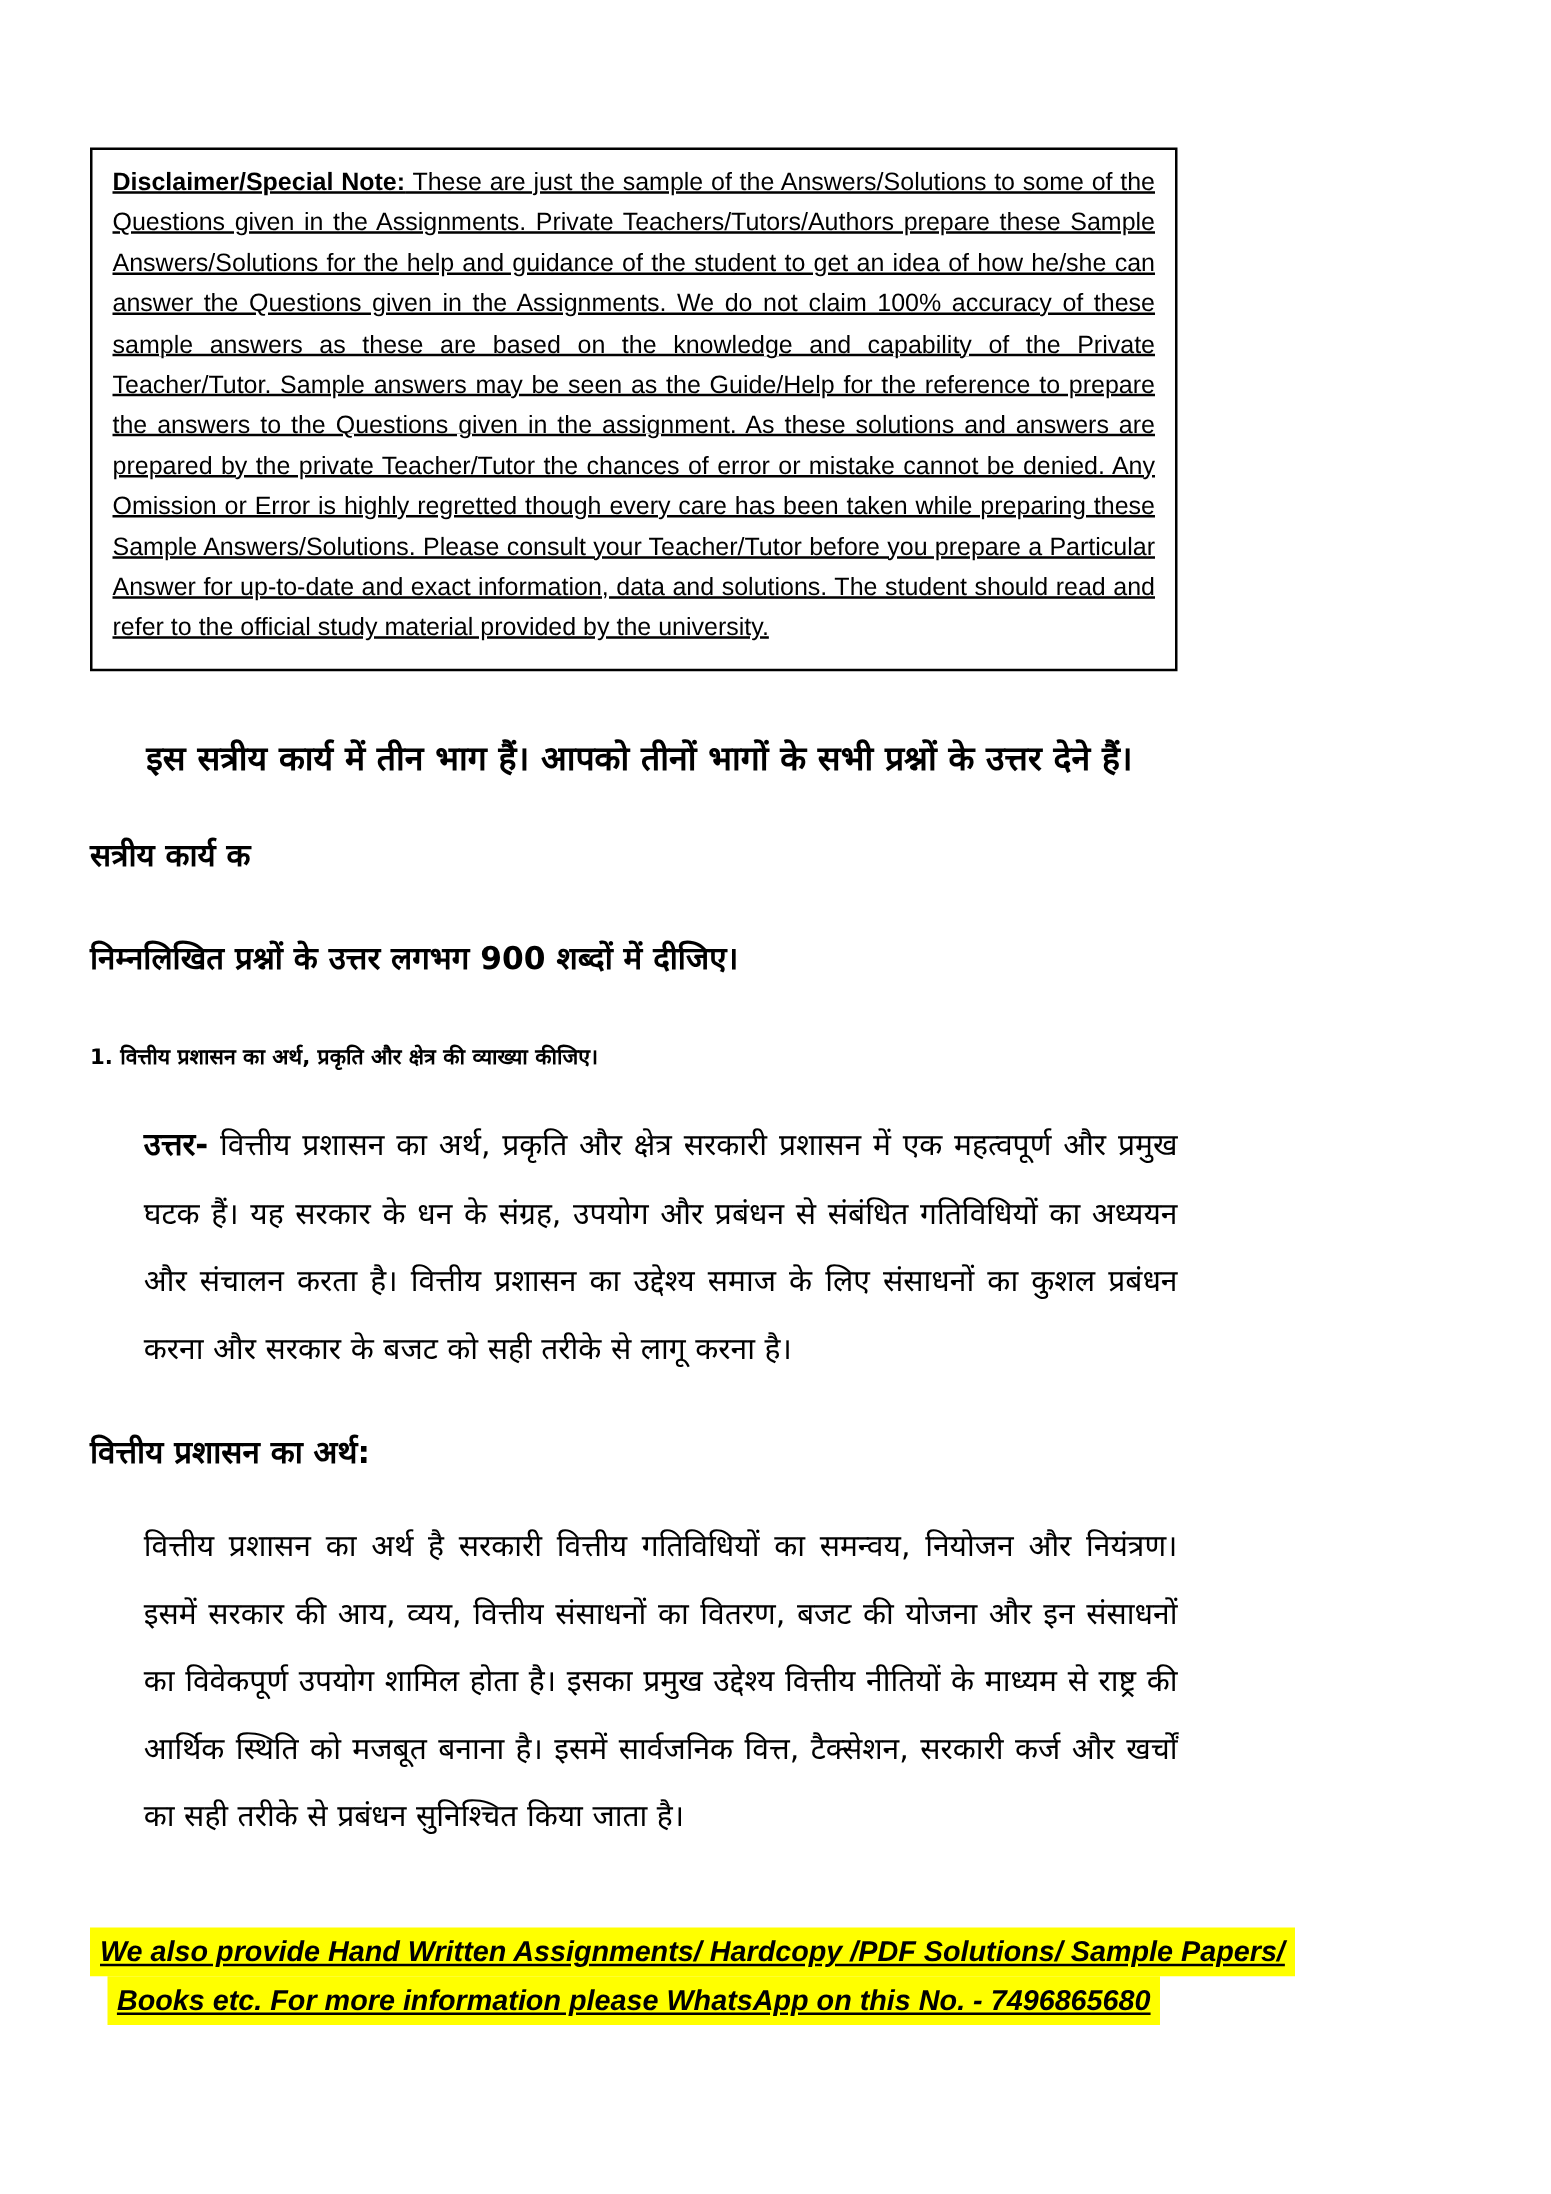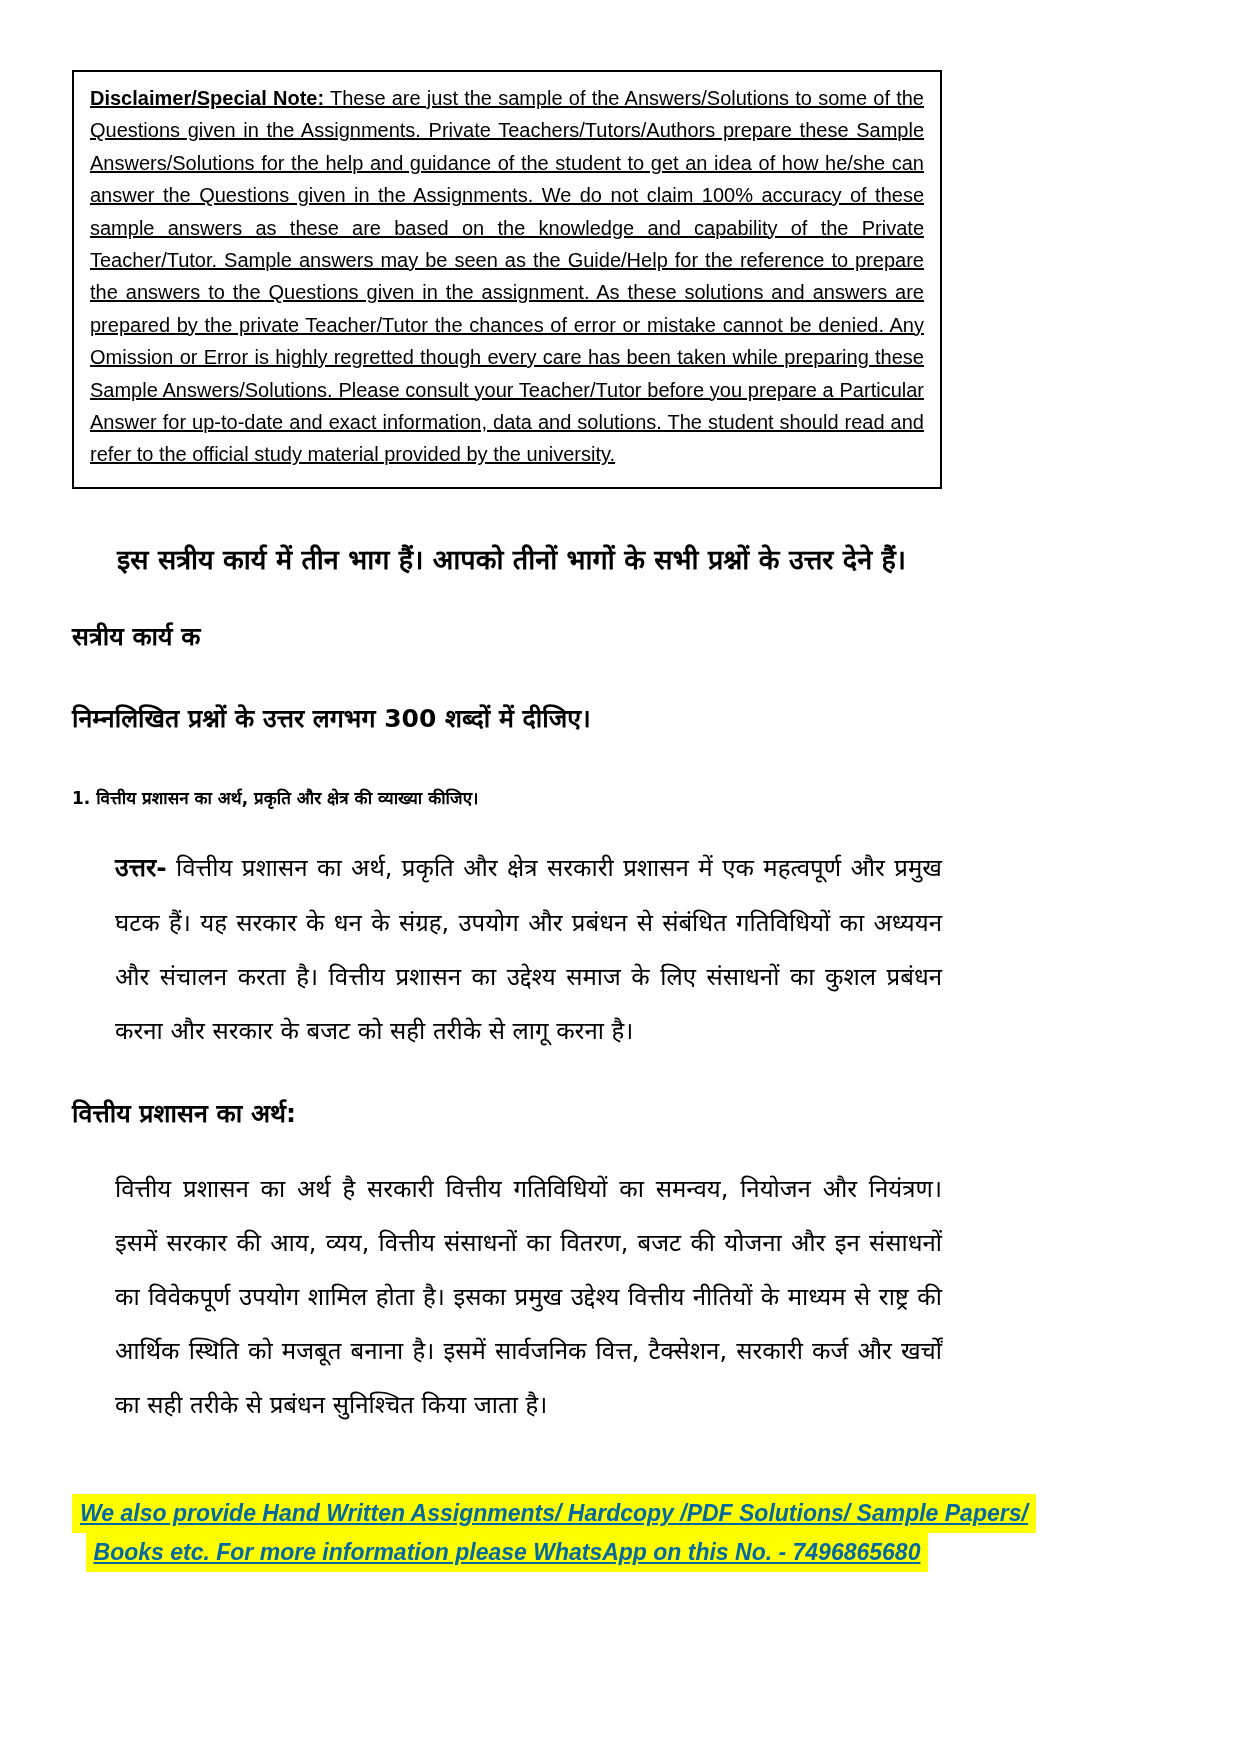--- a/index.html
+++ b/index.html
@@ -10,21 +10,21 @@
   body {
     width: 1241px;
     min-height: 1755px;
     font-family: "Liberation Sans", sans-serif;
     color: #000000;
   }
   .page {
     box-sizing: border-box;
     width: 1015px;
     min-height: 1755px;
-    padding: 70px 73px 20px 72px;
+    padding: 118px 73px 20px 72px;
   }
   p { margin: 0; }
 
   
   .disclaimer-box {
     border: 2px solid #000000;
     padding: 10px 16px 16px 16px;
     box-sizing: border-box;
   }
   .disclaimer-text {
@@ -88,21 +88,21 @@
   
   .footer {
     margin-top: 62px;
     text-align: center;
   }
   .footer-row { line-height: 1.0; }
   .footer-line {
     display: inline-block;
     white-space: nowrap;
     background: #ffff00;
-    color: #0369a1;
+    color: #000000;
     font-weight: bold;
     font-style: italic;
     text-decoration: underline;
     font-size: 23px;
     line-height: 1.7;
     padding: 0 8px;
   }
 </style>
 </head>
 <body>
@@ -110,21 +110,21 @@
 <div class="page">
 
   <div class="disclaimer-box">
     <p class="disclaimer-text"><span class="u disclaimer-label">Disclaimer/Special Note:</span><span class="u"> These are just the sample of the Answers/Solutions to some of the Questions given in the Assignments. Private Teachers/Tutors/Authors prepare these Sample Answers/Solutions for the help and guidance of the student to get an idea of how he/she can answer the Questions given in the Assignments. We do not claim 100% accuracy of these sample answers as these are based on the knowledge and capability of the Private Teacher/Tutor. Sample answers may be seen as the Guide/Help for the reference to prepare the answers to the Questions given in the assignment. As these solutions and answers are prepared by the private Teacher/Tutor the chances of error or mistake cannot be denied. Any Omission or Error is highly regretted though every care has been taken while preparing these Sample Answers/Solutions. Please consult your Teacher/Tutor before you prepare a Particular Answer for up-to-date and exact information, data and solutions. The student should read and refer to the official study material provided by the university.</span></p>
   </div>
 
   <p class="intro-instruction hi">इस सत्रीय कार्य में तीन भाग हैं। आपको तीनों भागों के सभी प्रश्नों के उत्तर देने हैं।</p>
 
   <p class="section-title hi">सत्रीय कार्य क</p>
 
-  <p class="section-instruction hi">निम्नलिखित प्रश्नों के उत्तर लगभग 300 शब्दों में दीजिए।</p>
+  <p class="section-instruction hi">निम्नलिखित प्रश्नों के उत्तर लगभग 900 शब्दों में दीजिए।</p>
 
   <p class="question hi"><span>1.</span> <span>वित्तीय प्रशासन का अर्थ, प्रकृति और क्षेत्र की व्याख्या कीजिए।</span></p>
 
   <p class="body-para hi"><span class="answer-prefix">उत्तर-</span> <span>वित्तीय प्रशासन का अर्थ, प्रकृति और क्षेत्र सरकारी प्रशासन में एक महत्वपूर्ण और प्रमुख घटक हैं। यह सरकार के धन के संग्रह, उपयोग और प्रबंधन से संबंधित गतिविधियों का अध्ययन और संचालन करता है। वित्तीय प्रशासन का उद्देश्य समाज के लिए संसाधनों का कुशल प्रबंधन करना और सरकार के बजट को सही तरीके से लागू करना है।</span></p>
 
   <p class="sub-heading hi">वित्तीय प्रशासन का अर्थ:</p>
 
   <p class="body-para hi">वित्तीय प्रशासन का अर्थ है सरकारी वित्तीय गतिविधियों का समन्वय, नियोजन और नियंत्रण। इसमें सरकार की आय, व्यय, वित्तीय संसाधनों का वितरण, बजट की योजना और इन संसाधनों का विवेकपूर्ण उपयोग शामिल होता है। इसका प्रमुख उद्देश्य वित्तीय नीतियों के माध्यम से राष्ट्र की आर्थिक स्थिति को मजबूत बनाना है। इसमें सार्वजनिक वित्त, टैक्सेशन, सरकारी कर्ज और खर्चों का सही तरीके से प्रबंधन सुनिश्चित किया जाता है।</p>
 
 

